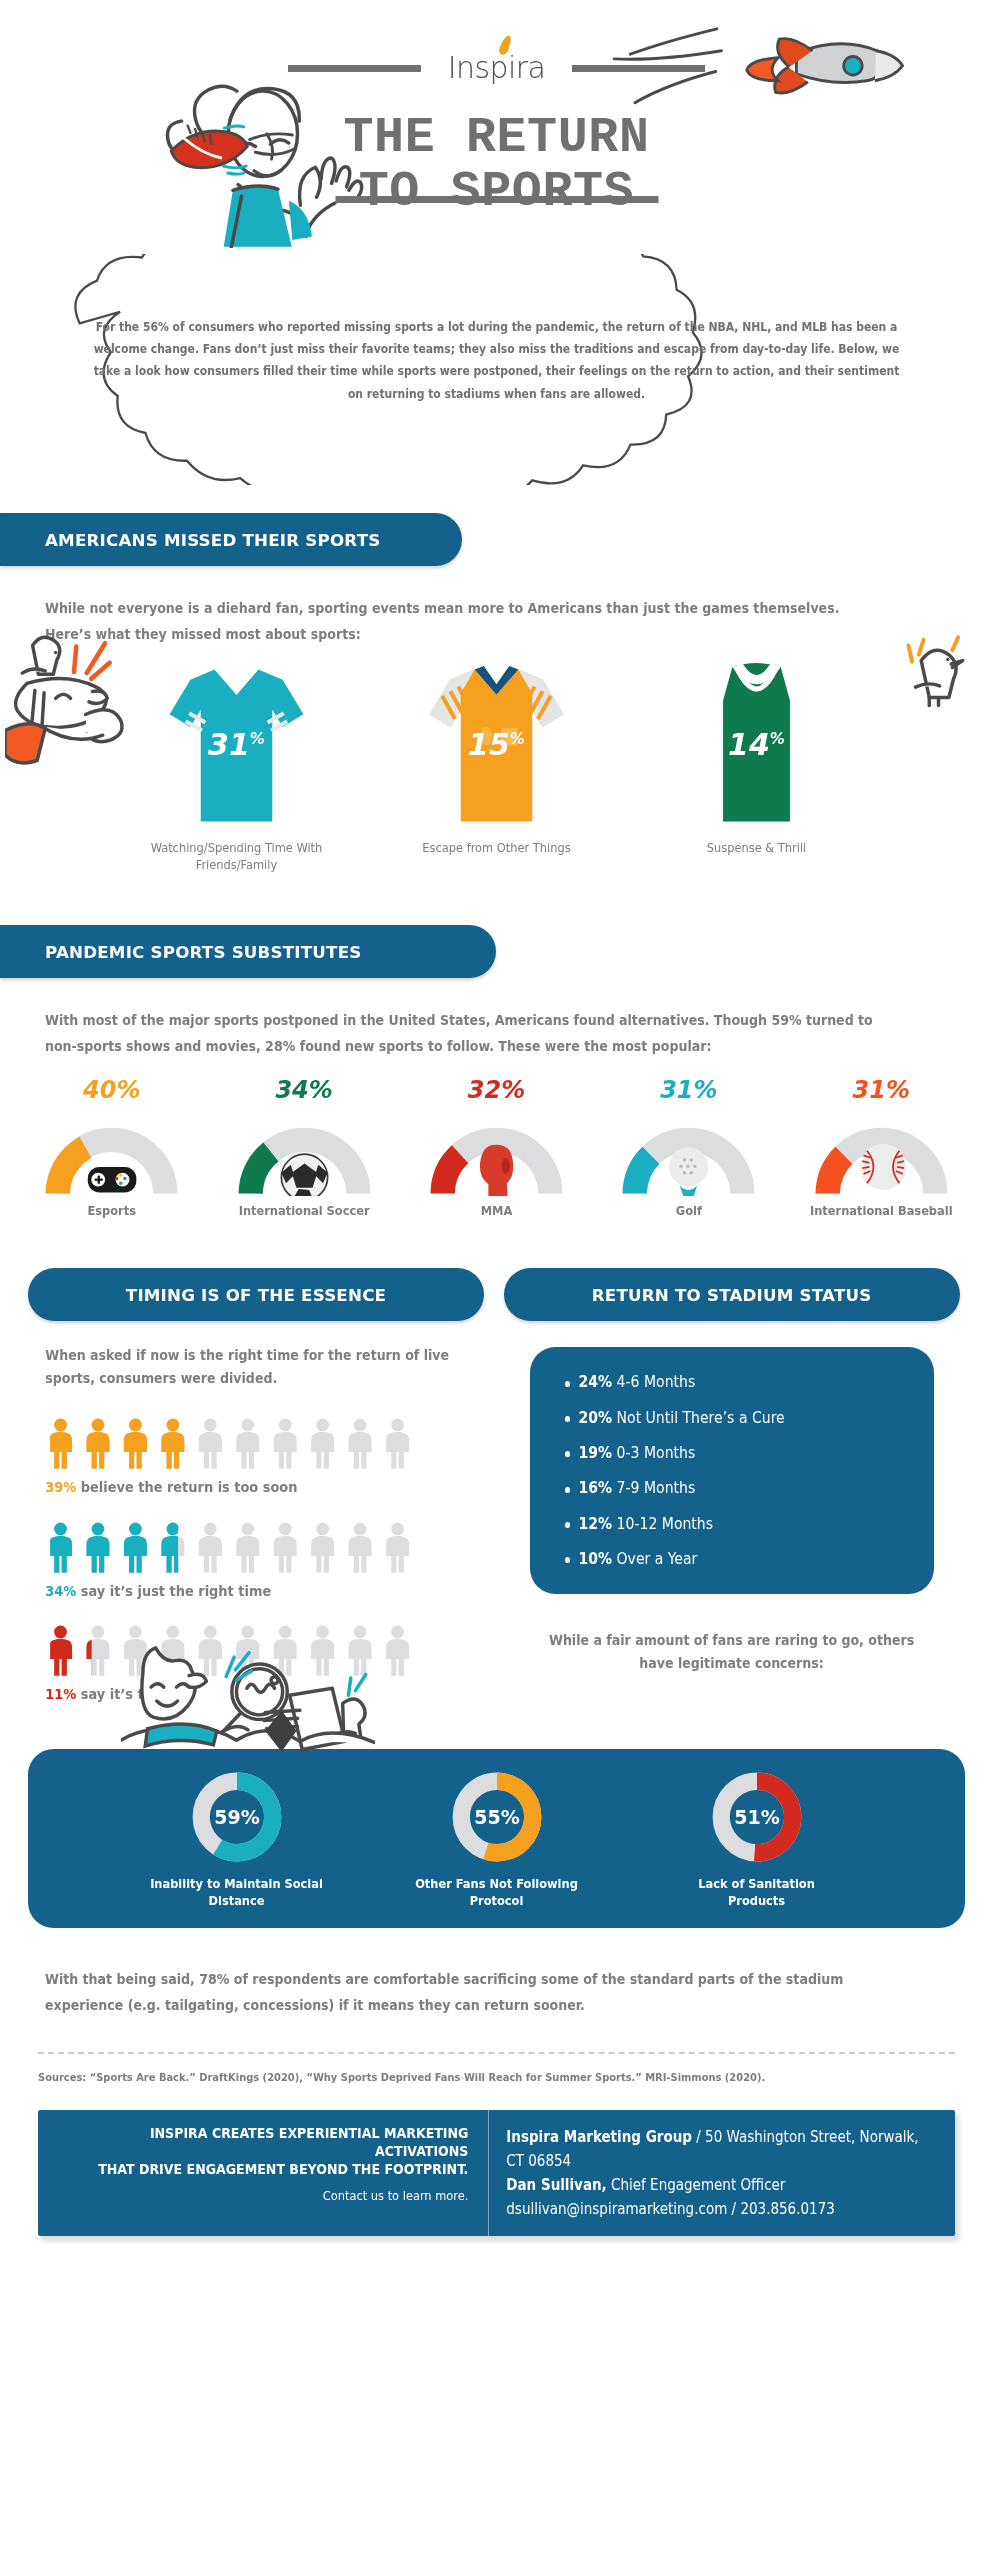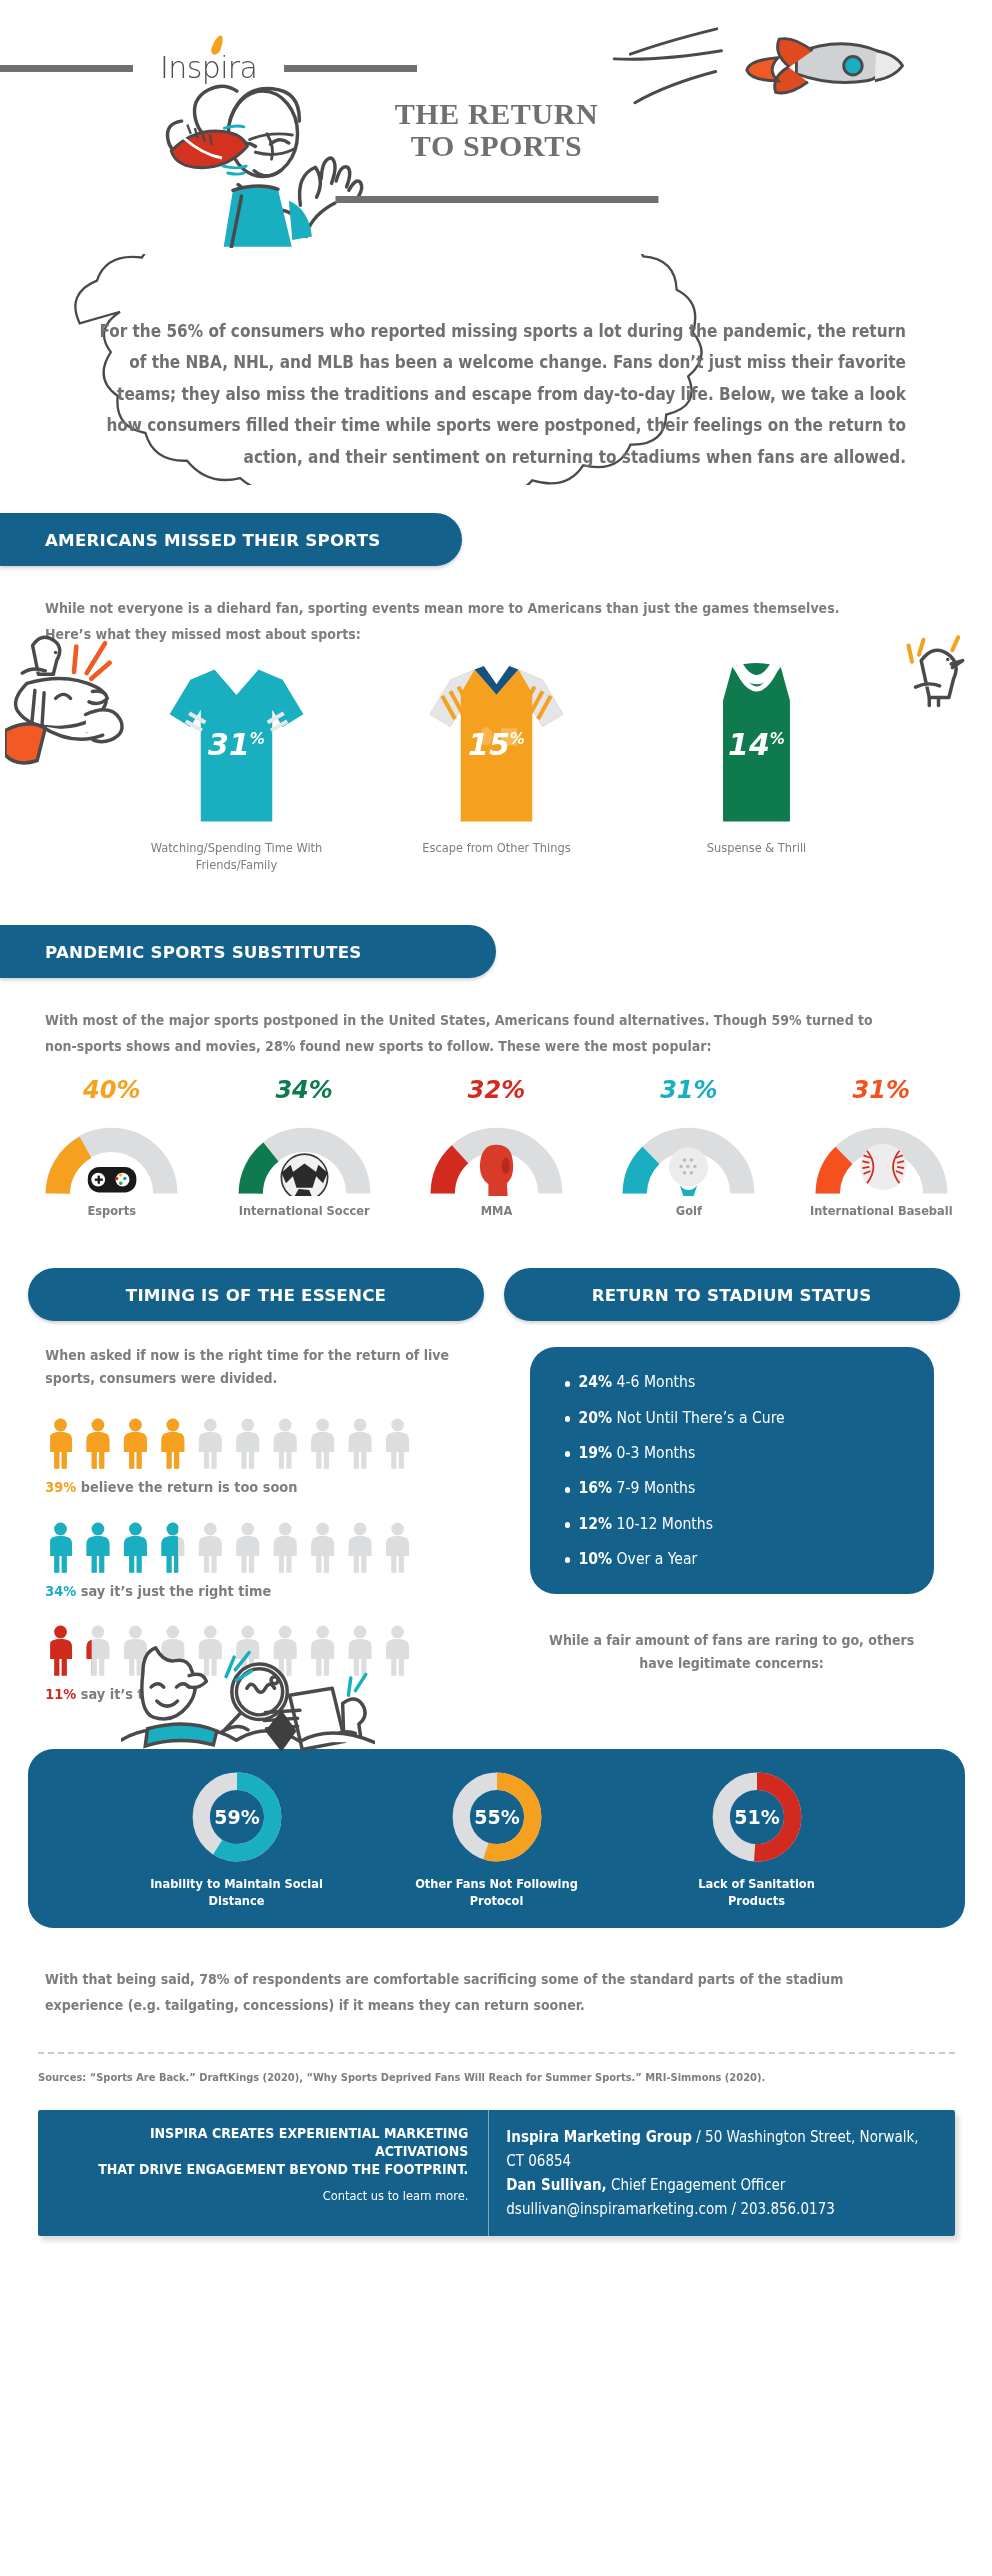--- a/index.html
+++ b/index.html
@@ -6,42 +6,42 @@
   html,body { background:#ffffff; }
   body {
     width:993px; height:2576px; position:relative; overflow:hidden;
     font-family:"Liberation Sans", sans-serif;
     color:#636466;
   }
   .page { position:relative; width:993px; height:2576px; background:#fff; }
 
   
   .header { position:relative; height:248px; }
-  .logo-row { position:absolute; left:0; right:0; top:53px; display:flex; align-items:center; gap:27px; }
+  .logo-row { position:absolute; left:0; right:0; top:53px; display:flex; align-items:center; justify-content:center; gap:27px; }
   .rule { height:7px; background:#6e7072; width:133px; }
   .logo { display:flex; align-items:flex-end; position:relative; }
   .logo-word { font-size:30px; color:#4c4d4f; font-family:"DejaVu Sans", sans-serif; letter-spacing:-0.6px; line-height:1; font-weight:300; }
   .flame { position:absolute; right:35px; top:-18.5px; width:9.2px; height:19.6px;
      background:#f5a01e; border-radius:50% 50% 50% 50% / 70% 70% 30% 30%;
      transform:rotate(12deg) skewX(-8deg); }
   .flame:after{ content:""; position:absolute; left:1.7px; bottom:0; width:5.2px;height:10.4px; background:#f5a01e; border-radius:50%; }
-  .title { position:absolute; left:0; right:0; top:98px; text-align:center;
-     font-family:Liberation Serif, serif; font-weight:bold; font-size:30px; line-height:1.08;
+  .title { position:absolute; left:0; right:0; top:111px; text-align:center;
+     font-family:Liberation Mono, monospace; font-weight:bold; font-size:50px; line-height:1.08;
      letter-spacing:0.6px; color:#6e7072; }
   .rule-bottom { position:absolute; left:50%; transform:translateX(-50%); top:196px; width:323px; height:7px; background:#6e7072; }
 
   
   .hero-art { position:absolute; top:0; left:0; width:993px; height:248px; pointer-events:none; }
 
   
   .cloud-wrap { position:relative; height:265px; }
   .cloud-svg { position:absolute; left:45px; top:5.8px; }
   .intro { position:absolute; left:87px; top:68px; width:819px;
      font-family:"DejaVu Sans Condensed","DejaVu Sans", sans-serif;
-     font-size:17px; line-height:1.85; font-weight:bold; color:#6e7072; text-align:right; }
+     font-size:12px; line-height:1.85; font-weight:bold; color:#6e7072; text-align:center; }
 
   
   .banner { background:#14618c; color:#fff; height:53px; display:flex; align-items:center;
      font-family:"DejaVu Sans", sans-serif; font-weight:bold; font-size:16.7px; letter-spacing:0.2px;
      box-shadow:0 2.3px 3.5px rgba(0,0,0,.18); }
   .banner.left { width:462px; border-top-right-radius:26.5px; border-bottom-right-radius:26.5px; padding-left:45px; }
   .banner.col { width:456px; border-radius:26.5px; justify-content:center; }
   .banner.col.l { border-top-left-radius:26.5px; border-bottom-left-radius:26.5px; border-top-right-radius:26.5px; border-bottom-right-radius:26.5px;}
 
   .body-text { font-family:"DejaVu Sans Condensed","DejaVu Sans", sans-serif;

